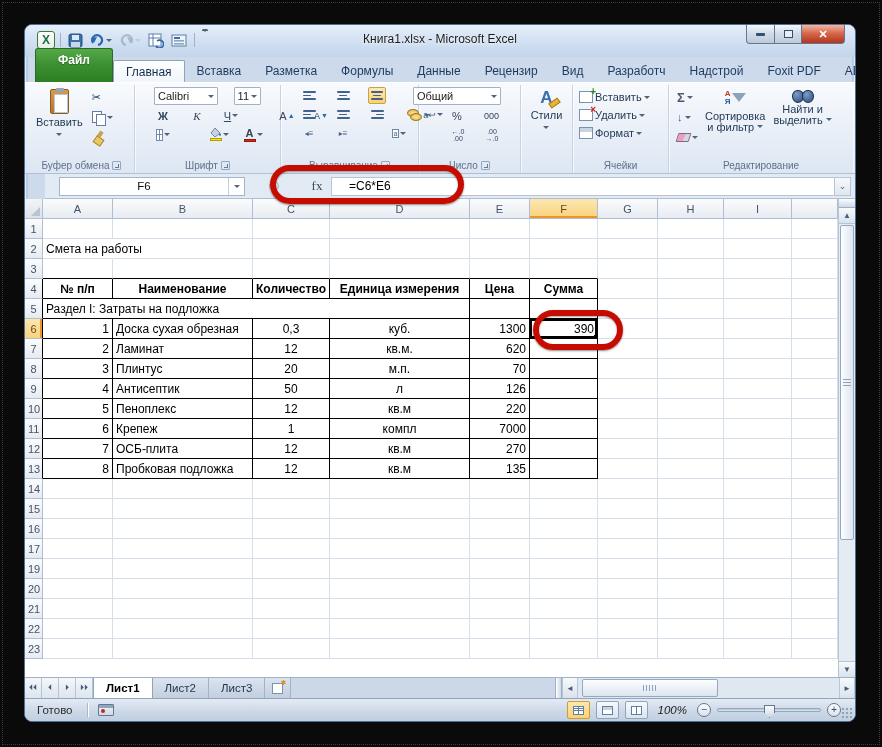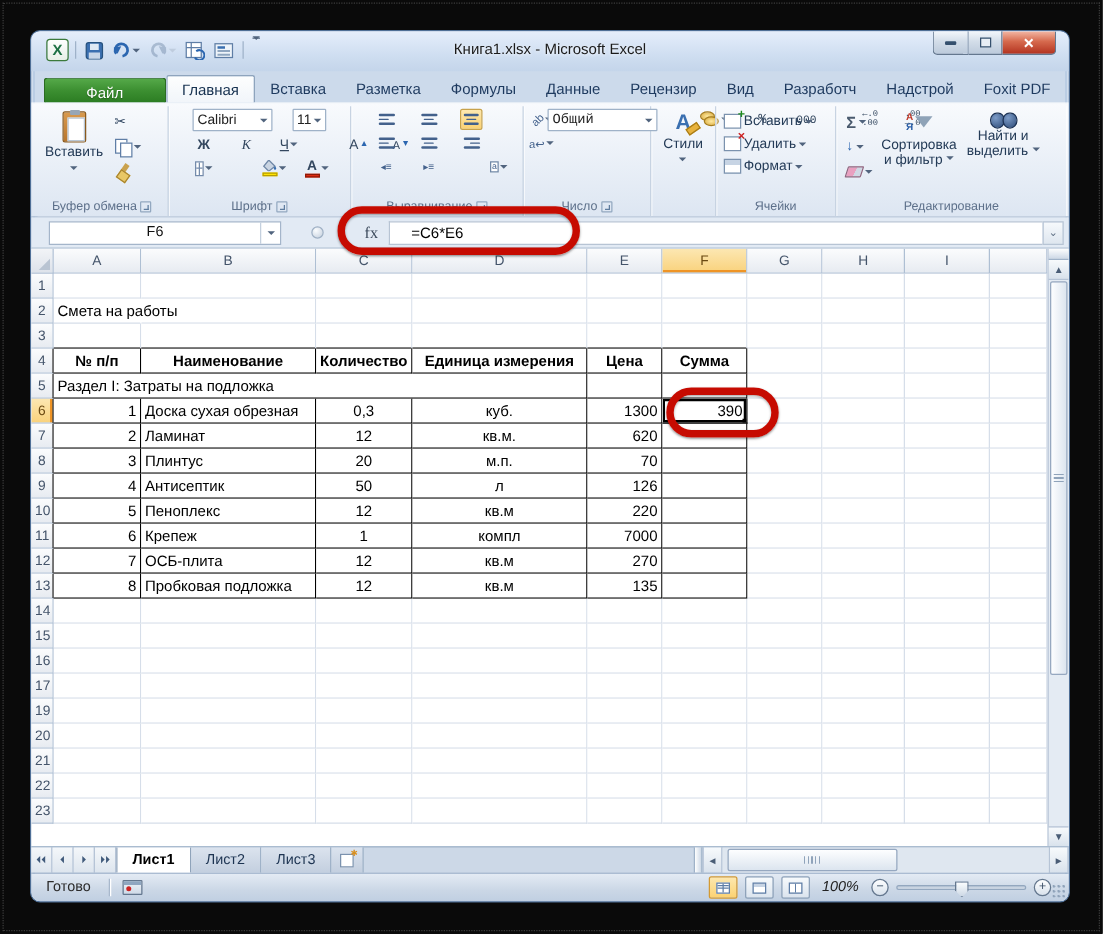--- a/index.html
+++ b/index.html
@@ -32,21 +32,21 @@
         background:linear-gradient(#f3f7fb,#d3dde9 45%,#bccadb);}
   .wbtn.min{width:29px;border-radius:0 0 0 4px;}
   .wbtn.max{width:27px;border-left:none;}
   .wbtn.close{width:43px;border-left:none;border-radius:0 0 4px 0;
         background:linear-gradient(#f3b7a4,#d66a4e 45%,#b33320);color:#fff;font-weight:bold;font-size:11px;}
   .g-minbar{width:9px;height:3px;background:#35506e;border-radius:1px;}
   .g-restore{width:9px;height:8px;border:1.5px solid #35506e;background:#e8eef5;}
 
   
   .tabrow{height:25px;flex:none;display:flex;align-items:flex-end;padding:0 6px 0 10px;position:relative;}
-  .ftab{height:20px;padding:0 33px;border-radius:3px 3px 0 0;color:#fff;font-size:12px;font-weight:normal;
+  .ftab{height:34px;padding:0 22px;border-radius:3px 3px 0 0;color:#fff;font-size:12px;font-weight:bold;
         line-height:22px;background:linear-gradient(#55a949,#3c8f31 50%,#2c7d23);
         border:1px solid #2a6b22;border-bottom:none;text-shadow:0 1px 1px rgba(0,0,0,.3);}
   .rtab{height:22px;padding:0 12px;line-height:22px;font-size:12px;color:#1e3a5f;white-space:nowrap;}
   .rtab.active{background:linear-gradient(#fdfefe,#f1f5fa);border:1px solid #8ea4bd;border-bottom:none;
         border-radius:2px 2px 0 0;color:#15304f;}
 
   
   .ribbon{height:92px;flex:none;display:flex;align-items:stretch;padding:2px 2px 0 4px;
           background:linear-gradient(#f8fafd,#e9eff7 55%,#dde6f2);
           border-top:1px solid #fff;border-bottom:1px solid #b0c0d4;}
@@ -115,21 +115,21 @@
   .stylesA{font-size:17px;font-weight:bold;color:#3a6fb0;line-height:18px;position:relative;}
   .stylesA::after{content:"";position:absolute;right:-7px;bottom:1px;width:9px;height:4px;background:#e8b23c;border:1px solid #a87c18;transform:rotate(-35deg);}
   .cellic{width:14px;height:12px;border:1px solid #7b92ae;background:#fff;position:relative;}
   .cellic.ins::after{content:"+";position:absolute;right:-4px;top:-6px;color:#1f8a1f;font-weight:bold;font-size:10px;}
   .cellic.del::after{content:"×";position:absolute;right:-4px;top:-6px;color:#c22;font-weight:bold;font-size:10px;}
   .cellic.fmt{background:linear-gradient(#c7d4e4 0 4px,#fff 4px);}
   .two{display:flex;flex-direction:column;line-height:11px;font-size:11px;text-align:center;color:#243b57;}
 
   
   .formulabar{height:25px;flex:none;display:flex;align-items:center;background:#e2eaf4;
-        border-bottom:1px solid #aebfd2;padding:2px 4px 2px 14px;gap:0;}
+        border-bottom:1px solid #aebfd2;padding:2px 4px 2px 14px;gap:0;margin-left:20px;}
   .namebox{width:186px;height:19px;background:#fff;border:1px solid #a4b5ca;display:flex;align-items:center;}
   .namebox .nbtxt{flex:1;font-size:11.5px;color:#111;text-align:center;}
   .namebox .nbdrop{width:16px;height:100%;border-left:1px solid #c4d0de;display:flex;align-items:center;justify-content:center;}
   .fb-circle{width:58px;display:flex;align-items:center;justify-content:center;}
   .fb-circle i{width:10px;height:10px;border-radius:50%;background:radial-gradient(circle at 35% 30%,#fafcfe,#c3cfdd);border:1px solid #9fb0c4;}
   .fx{width:28px;text-align:center;font-family:"Liberation Serif",serif;font-size:13px;color:#3c4a5c;}
   .fb-field{flex:1;height:19px;background:#fff;border:1px solid #b7c4d4;border-right:none;display:flex;align-items:center;
         font-size:12px;color:#000;padding-left:17px;}
   .fb-expand{width:17px;height:19px;background:linear-gradient(#f6f9fc,#dee6ef);border:1px solid #b7c4d4;
         display:flex;align-items:center;justify-content:center;font-size:9px;color:#5a6b80;}
@@ -469,21 +469,21 @@
               </div>
           </div>
         </div>
         <div class="glabel">
             <span>Выравнивание</span>
             <span class="launcher"></span>
           </div>
       </div>
 
       <div class="group" style="width:102px;">
-        <div class="gbody" style="flex-direction:row;align-items:flex-start;font-family:Liberation Mono, monospace;">
+        <div class="gbody" style="flex-direction:column;align-items:flex-end;">
           <div class="irow">
               <div class="rsel" style="width:88px;">
                 <span>Общий</span>
                 <span class="caret"></span>
               </div>
             </div>
           <div class="irow">
             <div class="ibtn">
                 <span class="coins">
                   <i></i>

